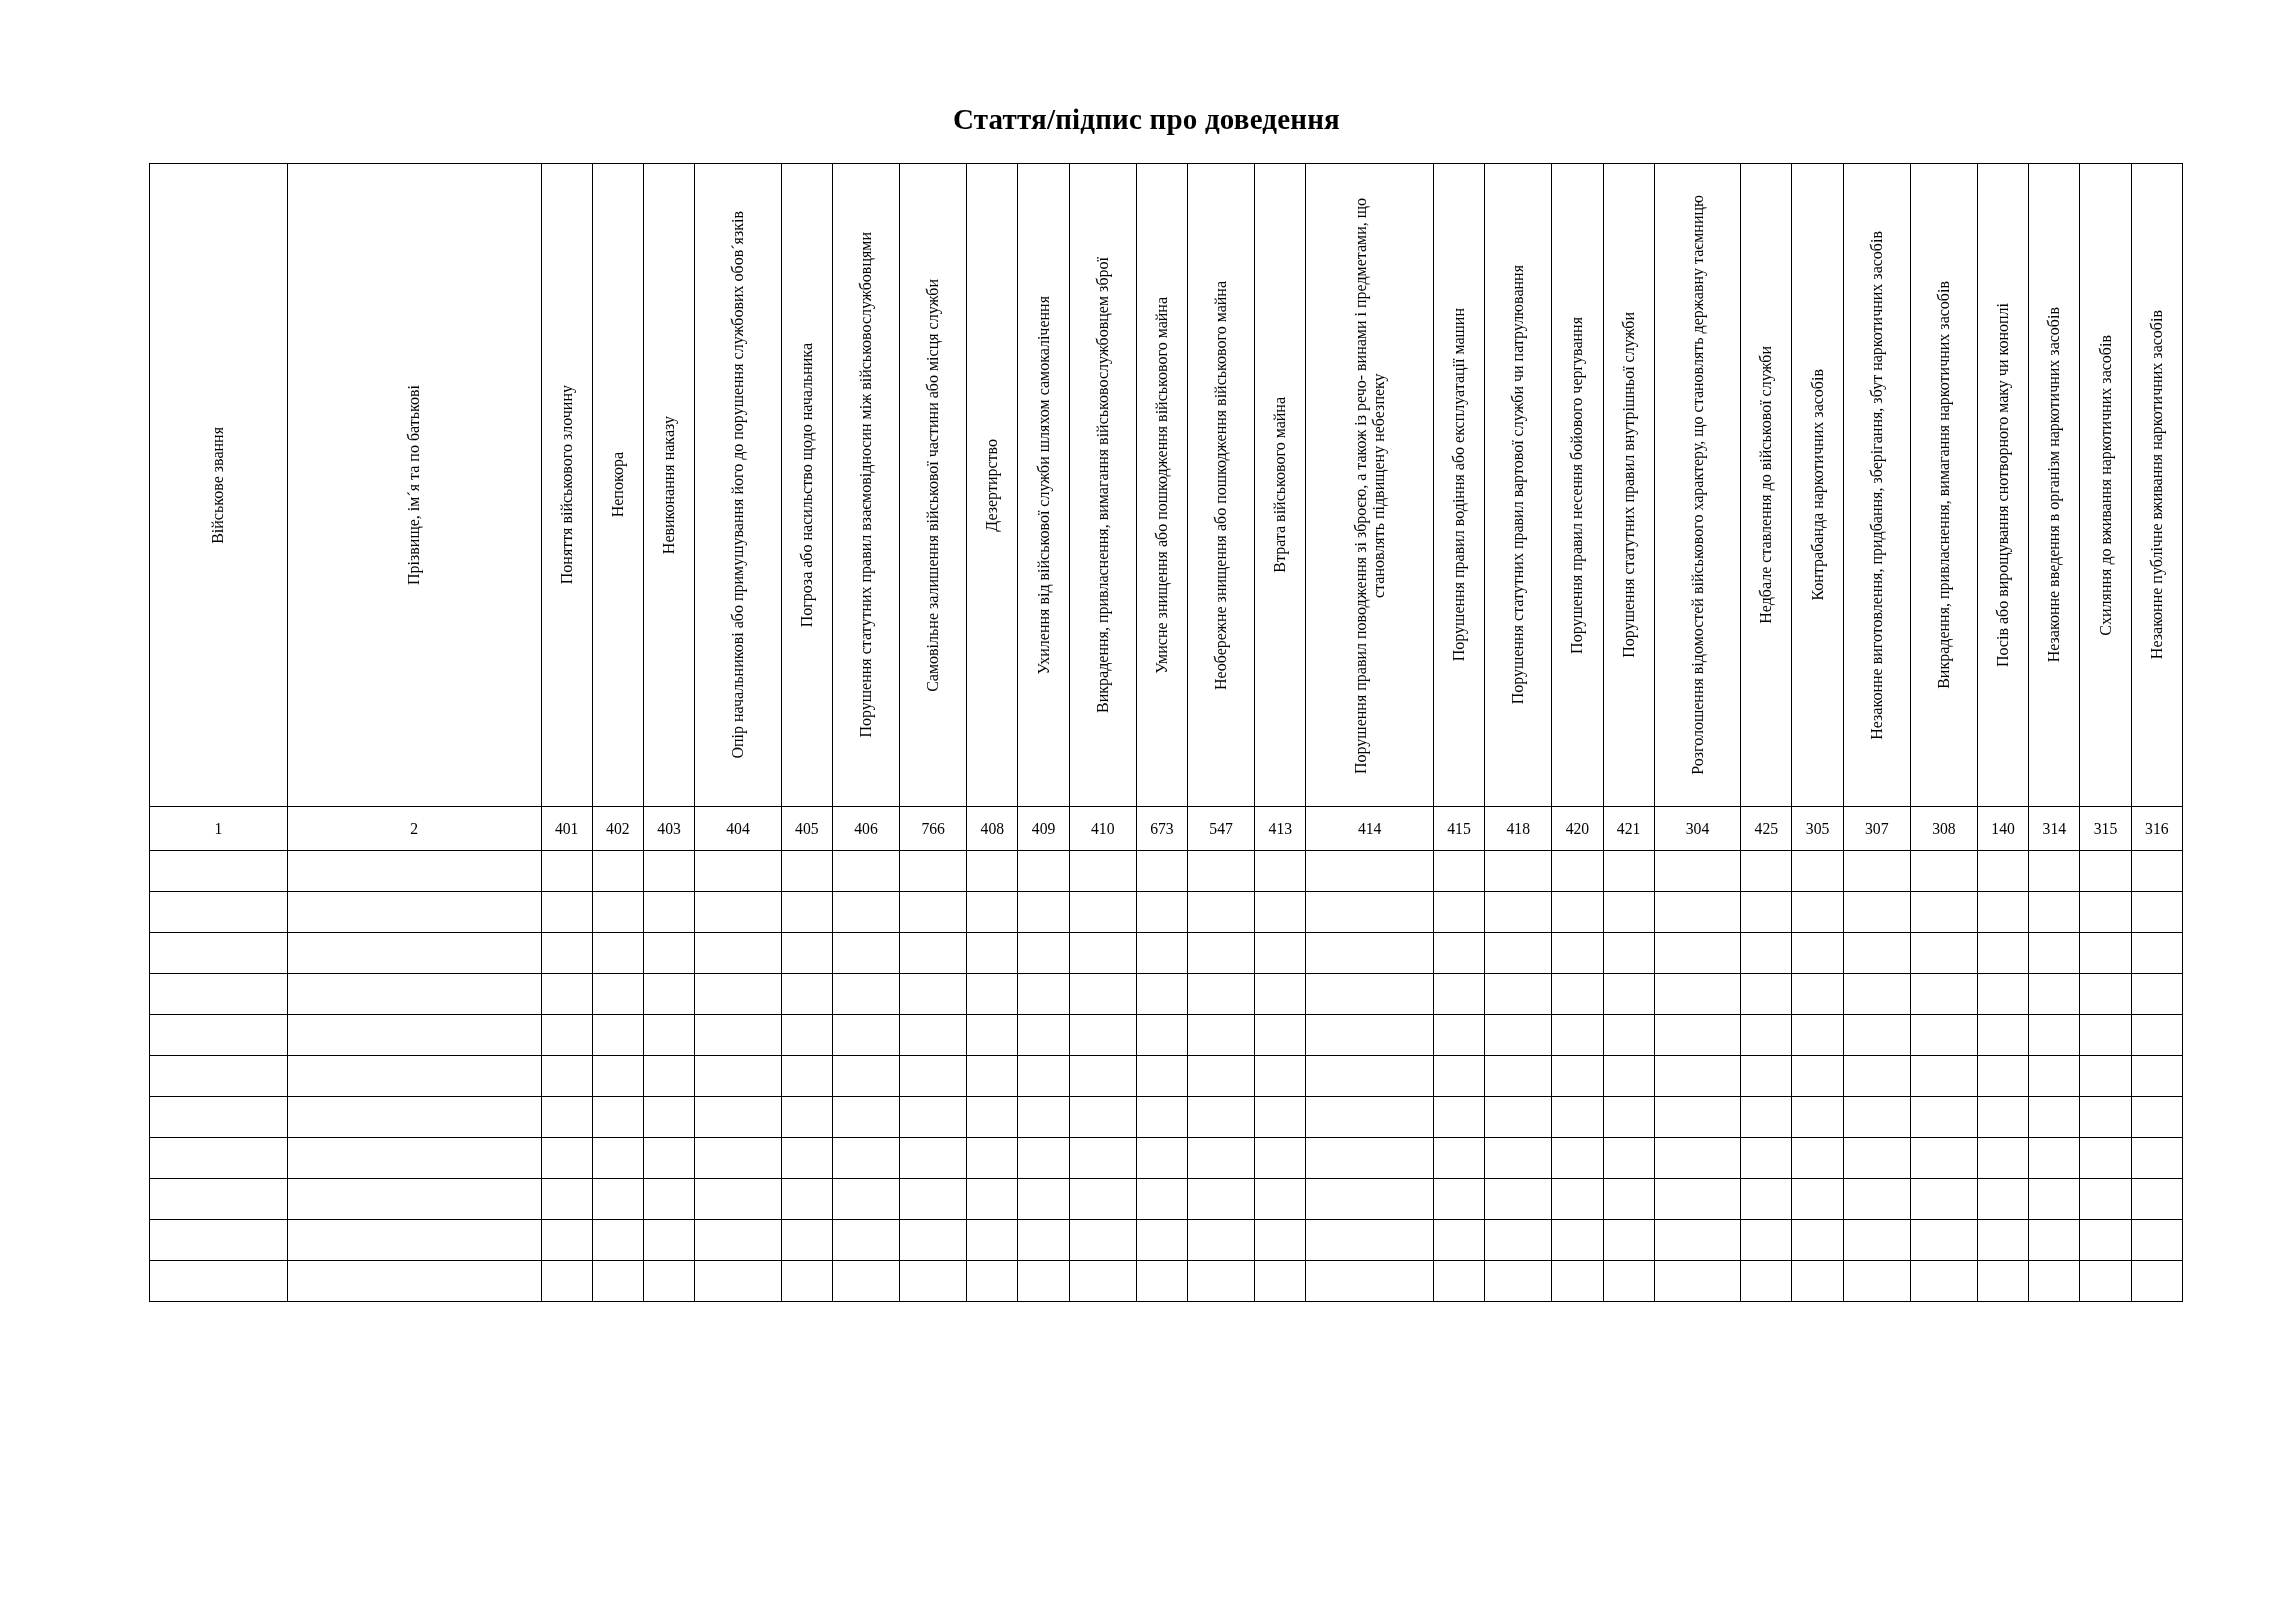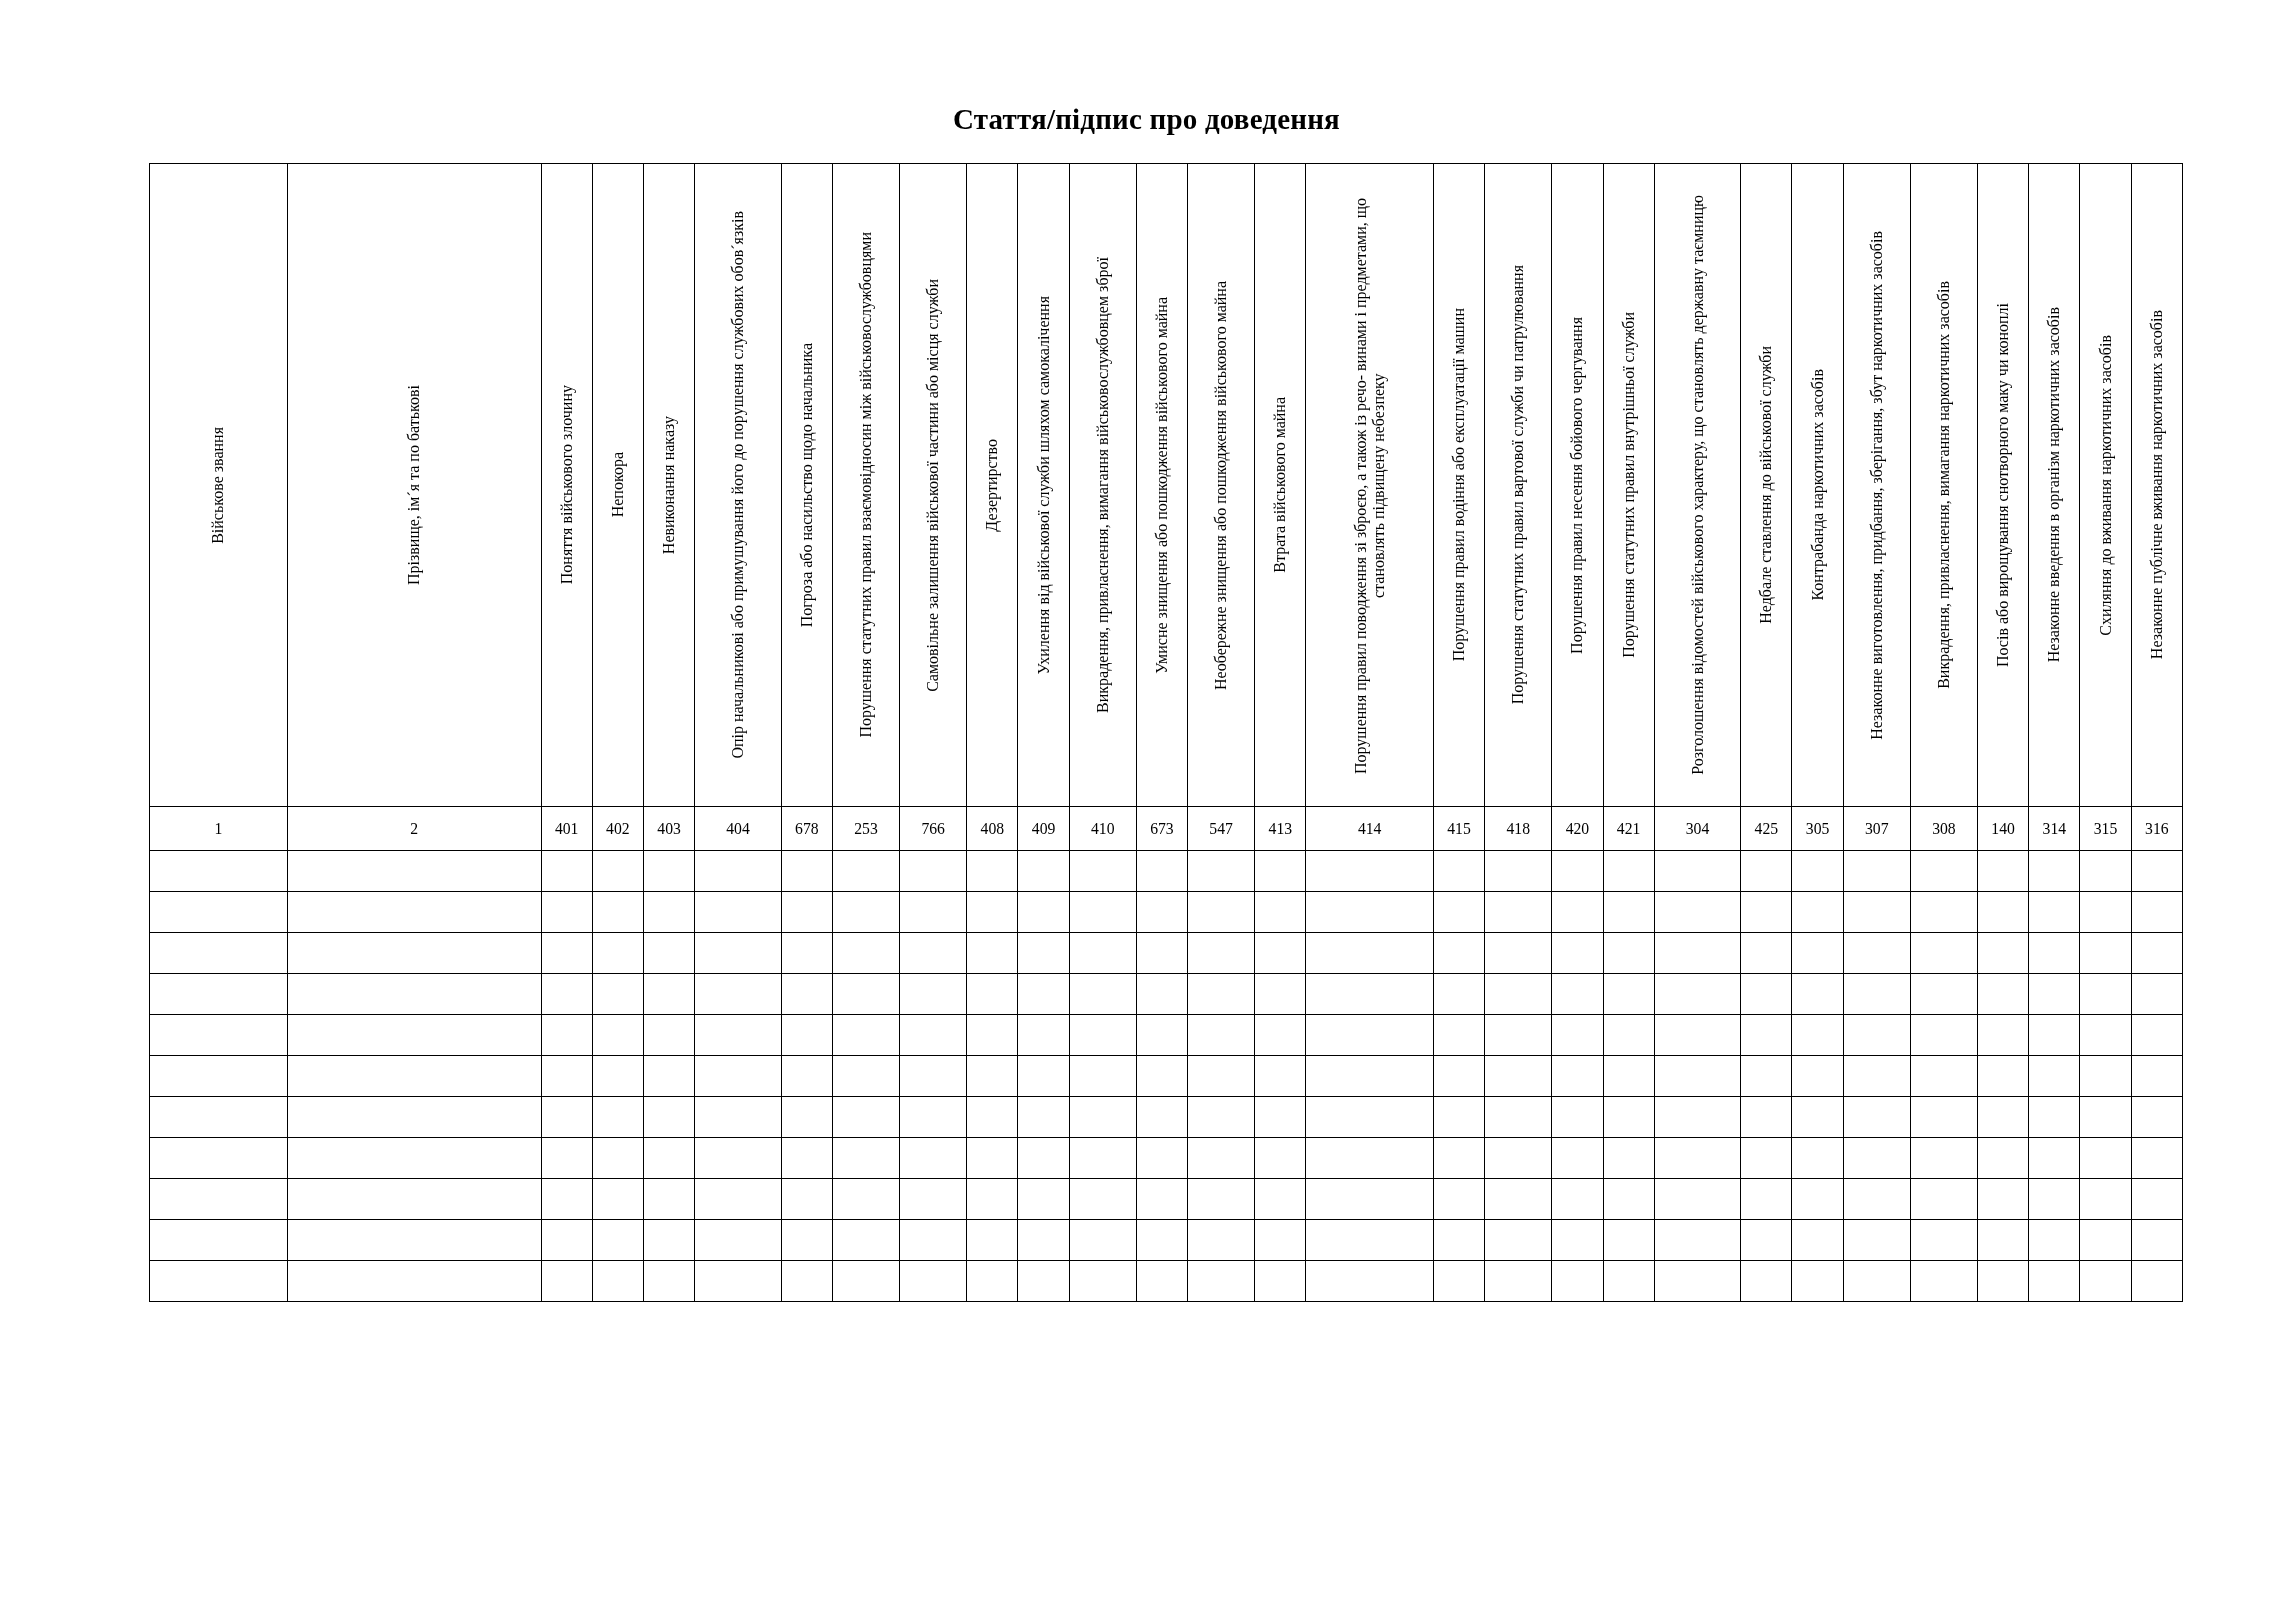--- a/index.html
+++ b/index.html
@@ -281,22 +281,22 @@
               </div>
             </td>
           </tr>
         <tr class="numbers-row">
             <td>1</td>
             <td>2</td>
             <td>401</td>
             <td>402</td>
             <td>403</td>
             <td>404</td>
-            <td>678</td>
-            <td>253</td>
+            <td>405</td>
+            <td>406</td>
             <td>766</td>
             <td>408</td>
             <td>409</td>
             <td>410</td>
             <td>673</td>
             <td>547</td>
             <td>413</td>
             <td>414</td>
             <td>415</td>
             <td>418</td>

